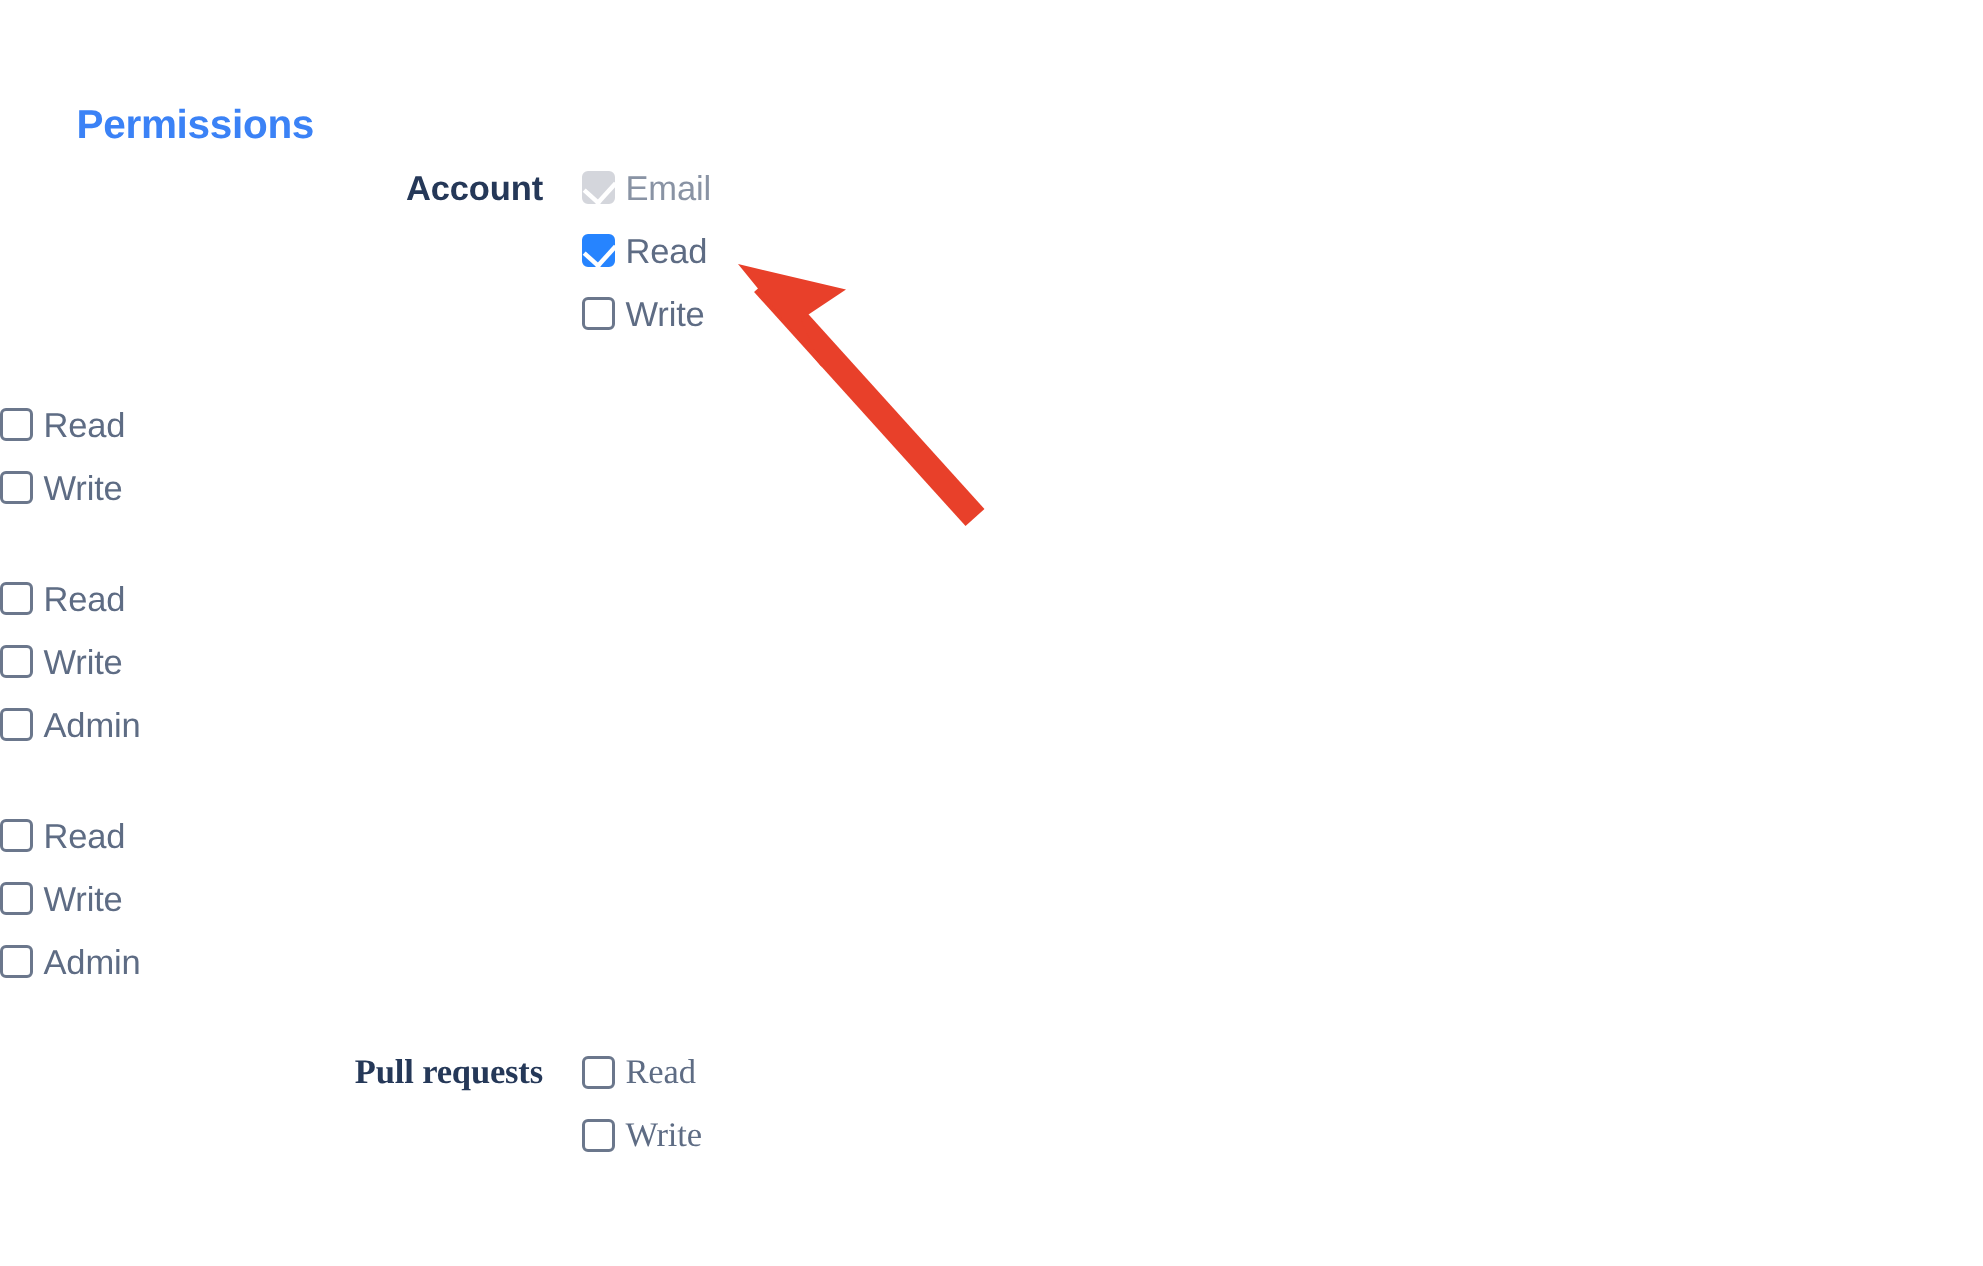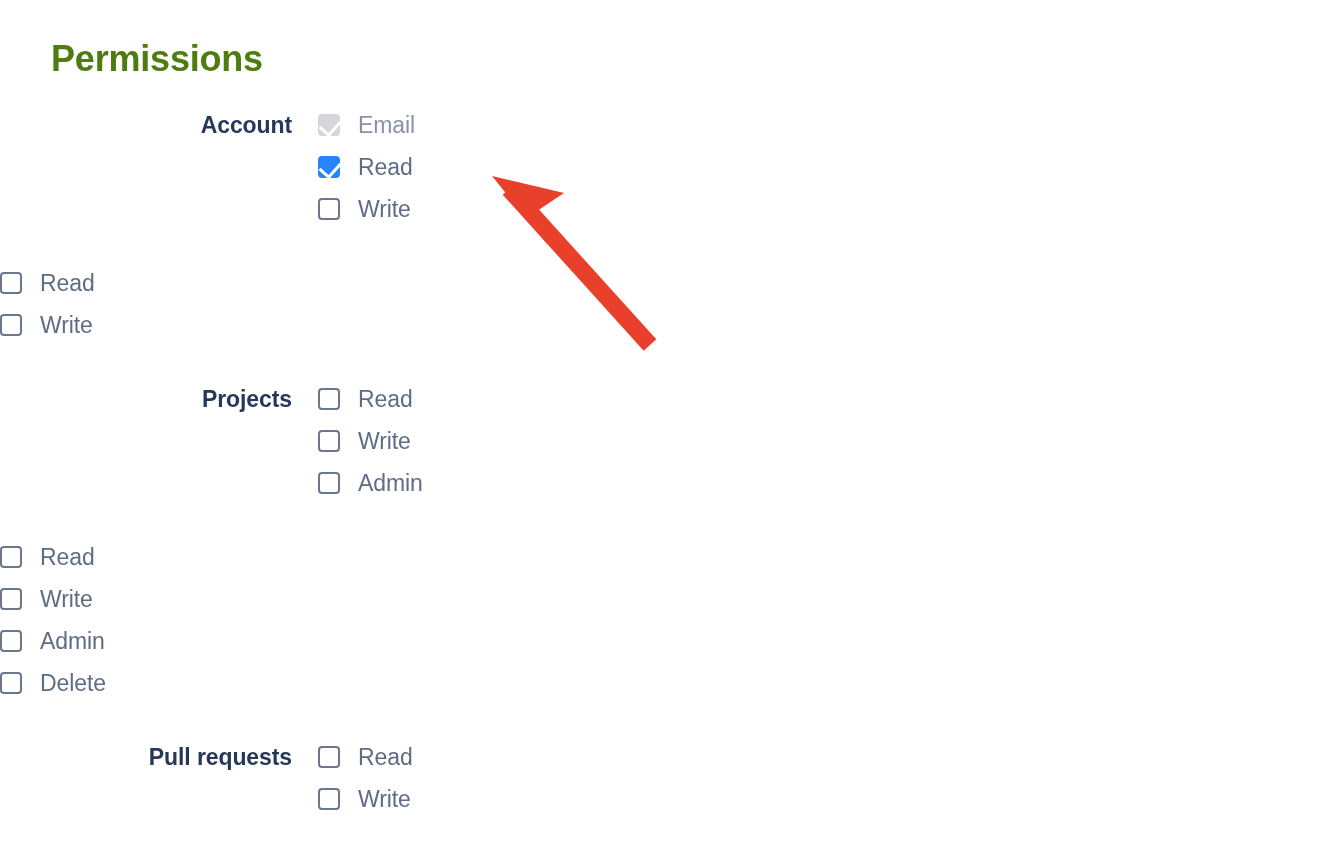--- a/index.html
+++ b/index.html
@@ -19,56 +19,56 @@
 
   #page {
     position: relative;
     width: 1322px;
     height: 844px;
   }
 
   .page-title {
     position: absolute;
     left: 51px;
-    top: 42px;
-    font-size: 36px;
+    top: 66px;
+    font-size: 27px;
     font-weight: bold;
-    color: #4d7c0f;
+    color: #3b82f6;
     letter-spacing: -0.2px;
     line-height: 34px;
   }
 
   
   .column {
     position: absolute;
     top: 104px;
   }
   .column.left  { left: 0px;   width: 620px; }
   .column.right { left: 600px; width: 700px; }
 
   
   .perm-group {
     display: flex;
     align-items: flex-start;
     margin-bottom: 32px;
   }
-  .perm-group:last-child { margin-bottom: 0; }
+  .perm-group:last-child { margin-bottom: 0; font-family: Liberation Serif, serif; }
 
   .group-label {
     text-align: right;
     font-size: 23px;
     font-weight: bold;
     color: #253858;
     line-height: 42px;
     letter-spacing: -0.1px;
     padding-right: 26px;
     box-sizing: border-box;
     flex: 0 0 auto;
   }
-  .column.left  .group-label { width: 318px; }
+  .column.left  .group-label { width: 388px; }
   .column.right .group-label { width: 911px; }
 
   .group-options {
     flex: 1 1 auto;
     padding-top: 0;
   }
 
   
   .option-row {
     display: flex;
@@ -107,21 +107,21 @@
     width: 11px;
     height: 16px;
     border: solid #ffffff;
     border-width: 0 3px 3px 0;
     transform: rotate(42deg);
   }
   .checkbox.checked .tick,
   .checkbox.disabled-checked .tick { display: block; }
 
   .option-label {
-    margin-left: 18px;
+    margin-left: 7px;
     font-size: 23px;
     color: #5e6c84;
     line-height: 28px;
     letter-spacing: -0.1px;
     white-space: nowrap;
     cursor: pointer;
   }
   .option-label.muted { color: #8993a4; }
 
   
@@ -169,21 +169,20 @@
             <span class="checkbox"></span>
             <span class="option-label">Read</span>
           </div>
           <div class="option-row">
             <span class="checkbox"></span>
             <span class="option-label">Write</span>
           </div>
         </div>
       </div>
       <div class="perm-group">
-        <div class="group-label">Projects</div>
         <div class="group-options">
           <div class="option-row">
             <span class="checkbox"></span>
             <span class="option-label">Read</span>
           </div>
           <div class="option-row">
             <span class="checkbox"></span>
             <span class="option-label">Write</span>
           </div>
           <div class="option-row">
@@ -198,24 +197,20 @@
             <span class="checkbox"></span>
             <span class="option-label">Read</span>
           </div>
           <div class="option-row">
             <span class="checkbox"></span>
             <span class="option-label">Write</span>
           </div>
           <div class="option-row">
             <span class="checkbox"></span>
             <span class="option-label">Admin</span>
-          </div>
-          <div class="option-row">
-            <span class="checkbox"></span>
-            <span class="option-label">Delete</span>
           </div>
         </div>
       </div>
       <div class="perm-group">
         <div class="group-label">Pull requests</div>
         <div class="group-options">
           <div class="option-row">
             <span class="checkbox"></span>
             <span class="option-label">Read</span>
           </div>

